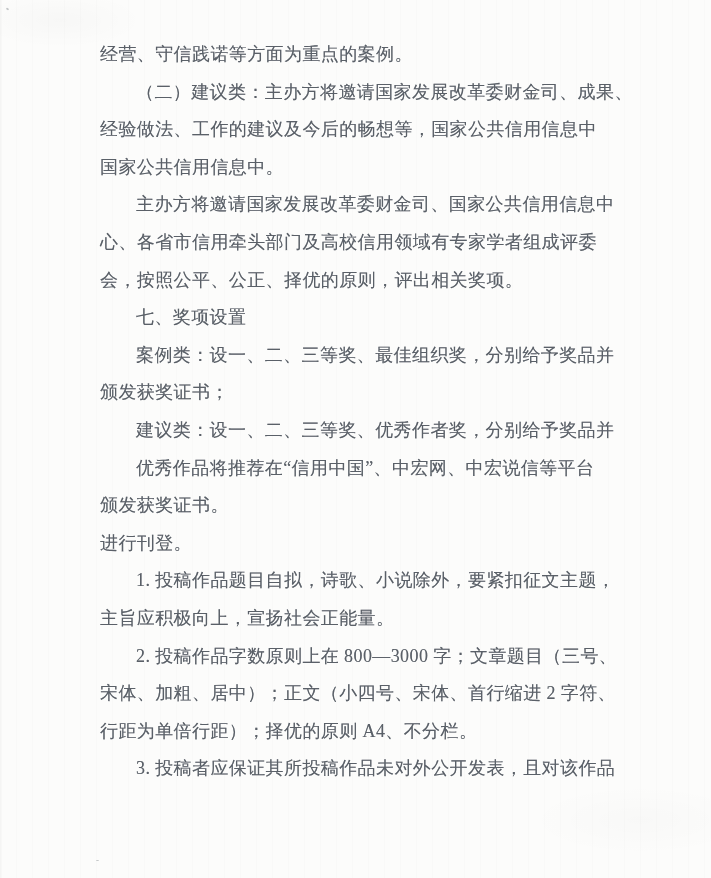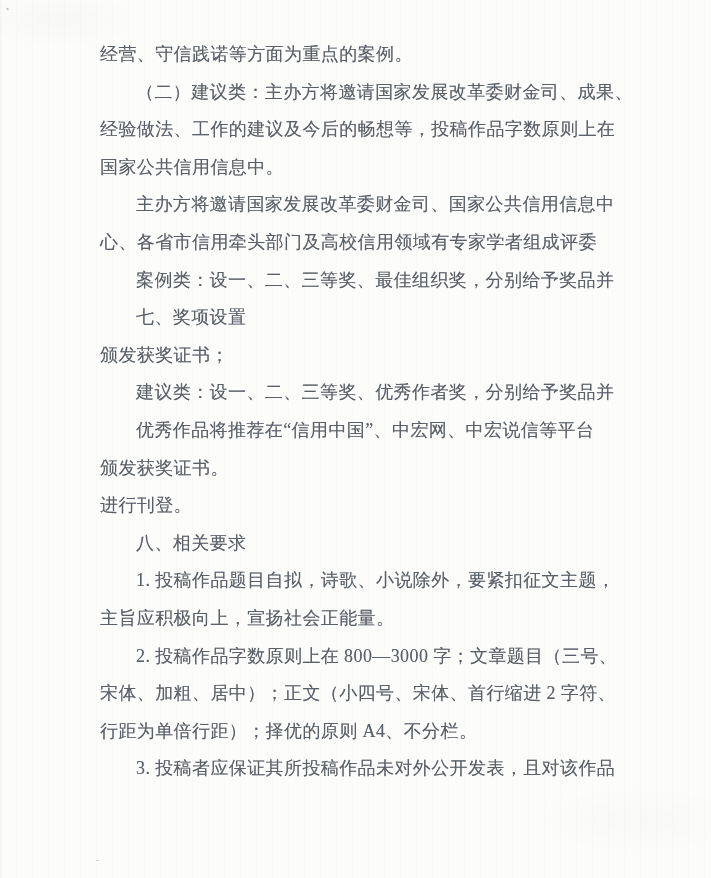--- a/index.html
+++ b/index.html
@@ -64,32 +64,32 @@
 
 <div class="page">
   <div class="scan-texture"></div>
   <i class="scan-speck speck-1"></i>
   <i class="scan-speck speck-2"></i>
   <i class="scan-speck speck-3"></i>
 
   <main class="textblock">
     <p class="line">经营、守信践诺等方面为重点的案例。</p>
     <p class="line indent">（二）建议类：主办方将邀请国家发展改革委财金司、成果、</p>
-    <p class="line">经验做法、工作的建议及今后的畅想等，投稿作品字数原则上在</p>
+    <p class="line">经验做法、工作的建议及今后的畅想等，国家公共信用信息中</p>
     <p class="line">国家公共信用信息中。</p>
     <p class="line indent">主办方将邀请国家发展改革委财金司、国家公共信用信息中</p>
     <p class="line">心、各省市信用牵头部门及高校信用领域有专家学者组成评委</p>
+    <p class="line">会，按照公平、公正、择优的原则，评出相关奖项。</p>
+    <p class="line indent">七、奖项设置</p>
     <p class="line indent">案例类：设一、二、三等奖、最佳组织奖，分别给予奖品并</p>
-    <p class="line indent">七、奖项设置</p>
     <p class="line">颁发获奖证书；</p>
     <p class="line indent">建议类：设一、二、三等奖、优秀作者奖，分别给予奖品并</p>
     <p class="line indent">优秀作品将推荐在“信用中国”、中宏网、中宏说信等平台</p>
     <p class="line">颁发获奖证书。</p>
     <p class="line">进行刊登。</p>
-    <p class="line indent">八、相关要求</p>
     <p class="line indent">1. 投稿作品题目自拟，诗歌、小说除外，要紧扣征文主题，</p>
     <p class="line">主旨应积极向上，宣扬社会正能量。</p>
     <p class="line indent">2. 投稿作品字数原则上在 800—3000 字；文章题目（三号、</p>
     <p class="line">宋体、加粗、居中）；正文（小四号、宋体、首行缩进 2 字符、</p>
     <p class="line">行距为单倍行距）；择优的原则 A4、不分栏。</p>
     <p class="line indent">3. 投稿者应保证其所投稿作品未对外公开发表，且对该作品</p>
   </main>
 </div>
 
 </body></html>

